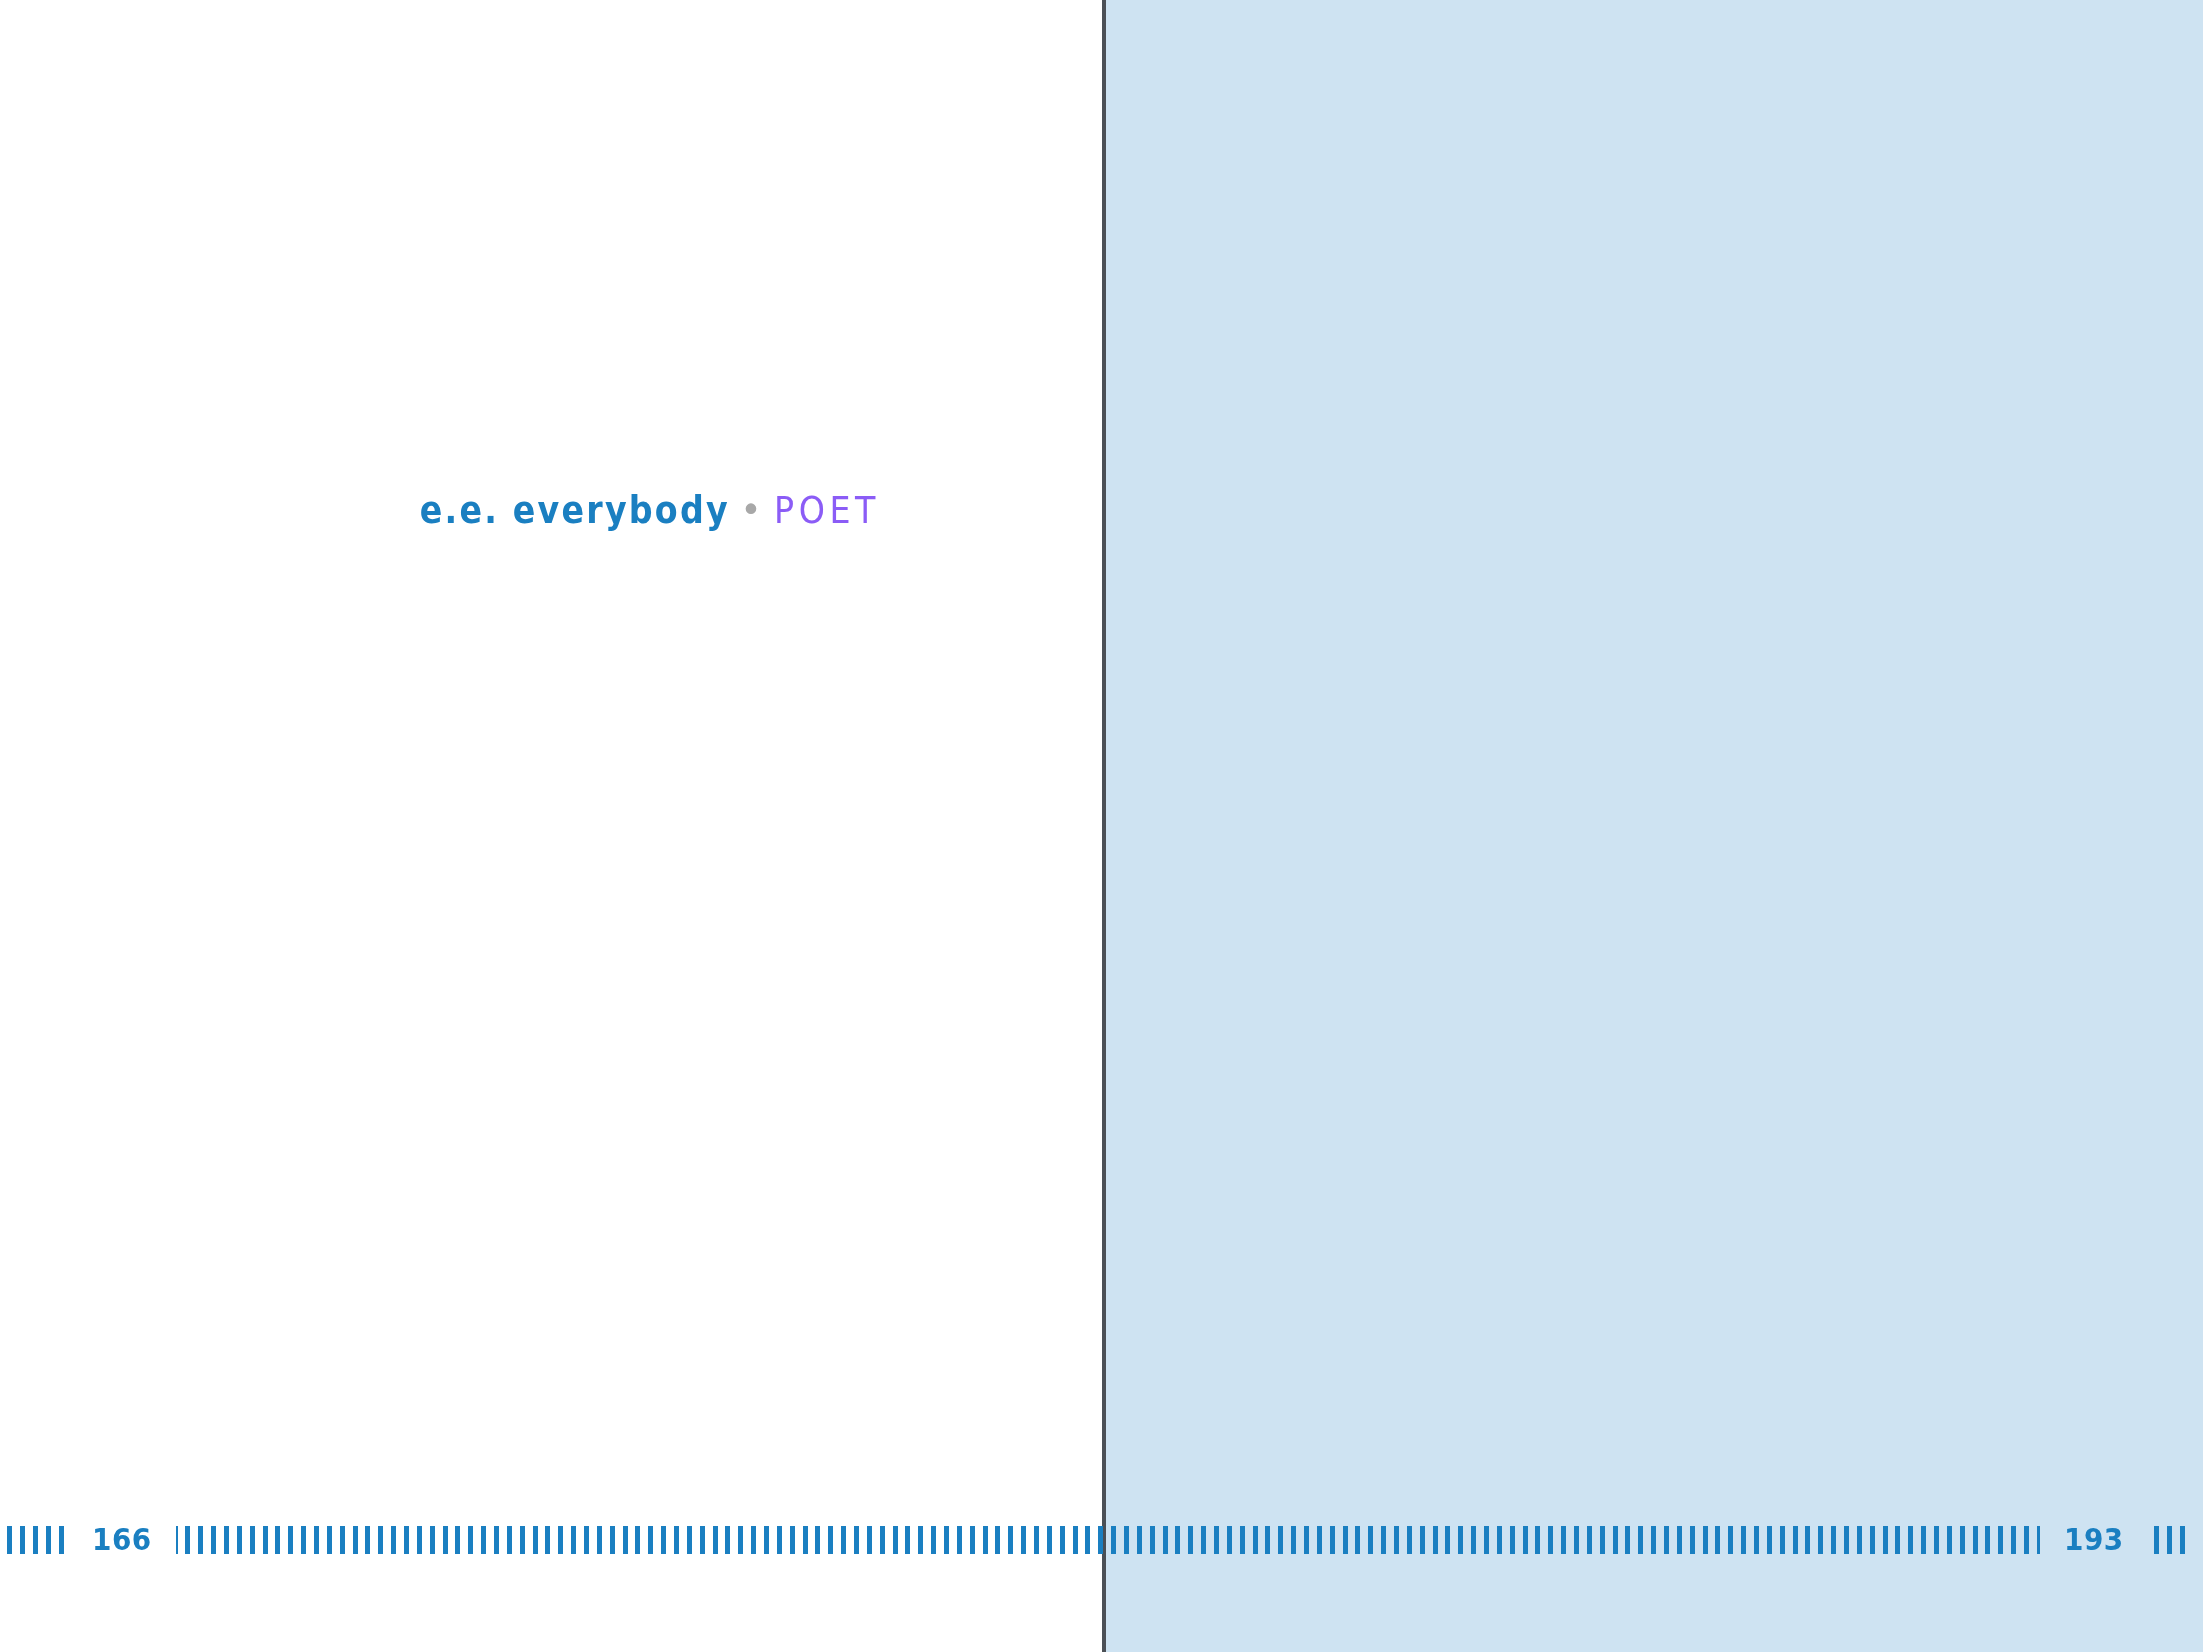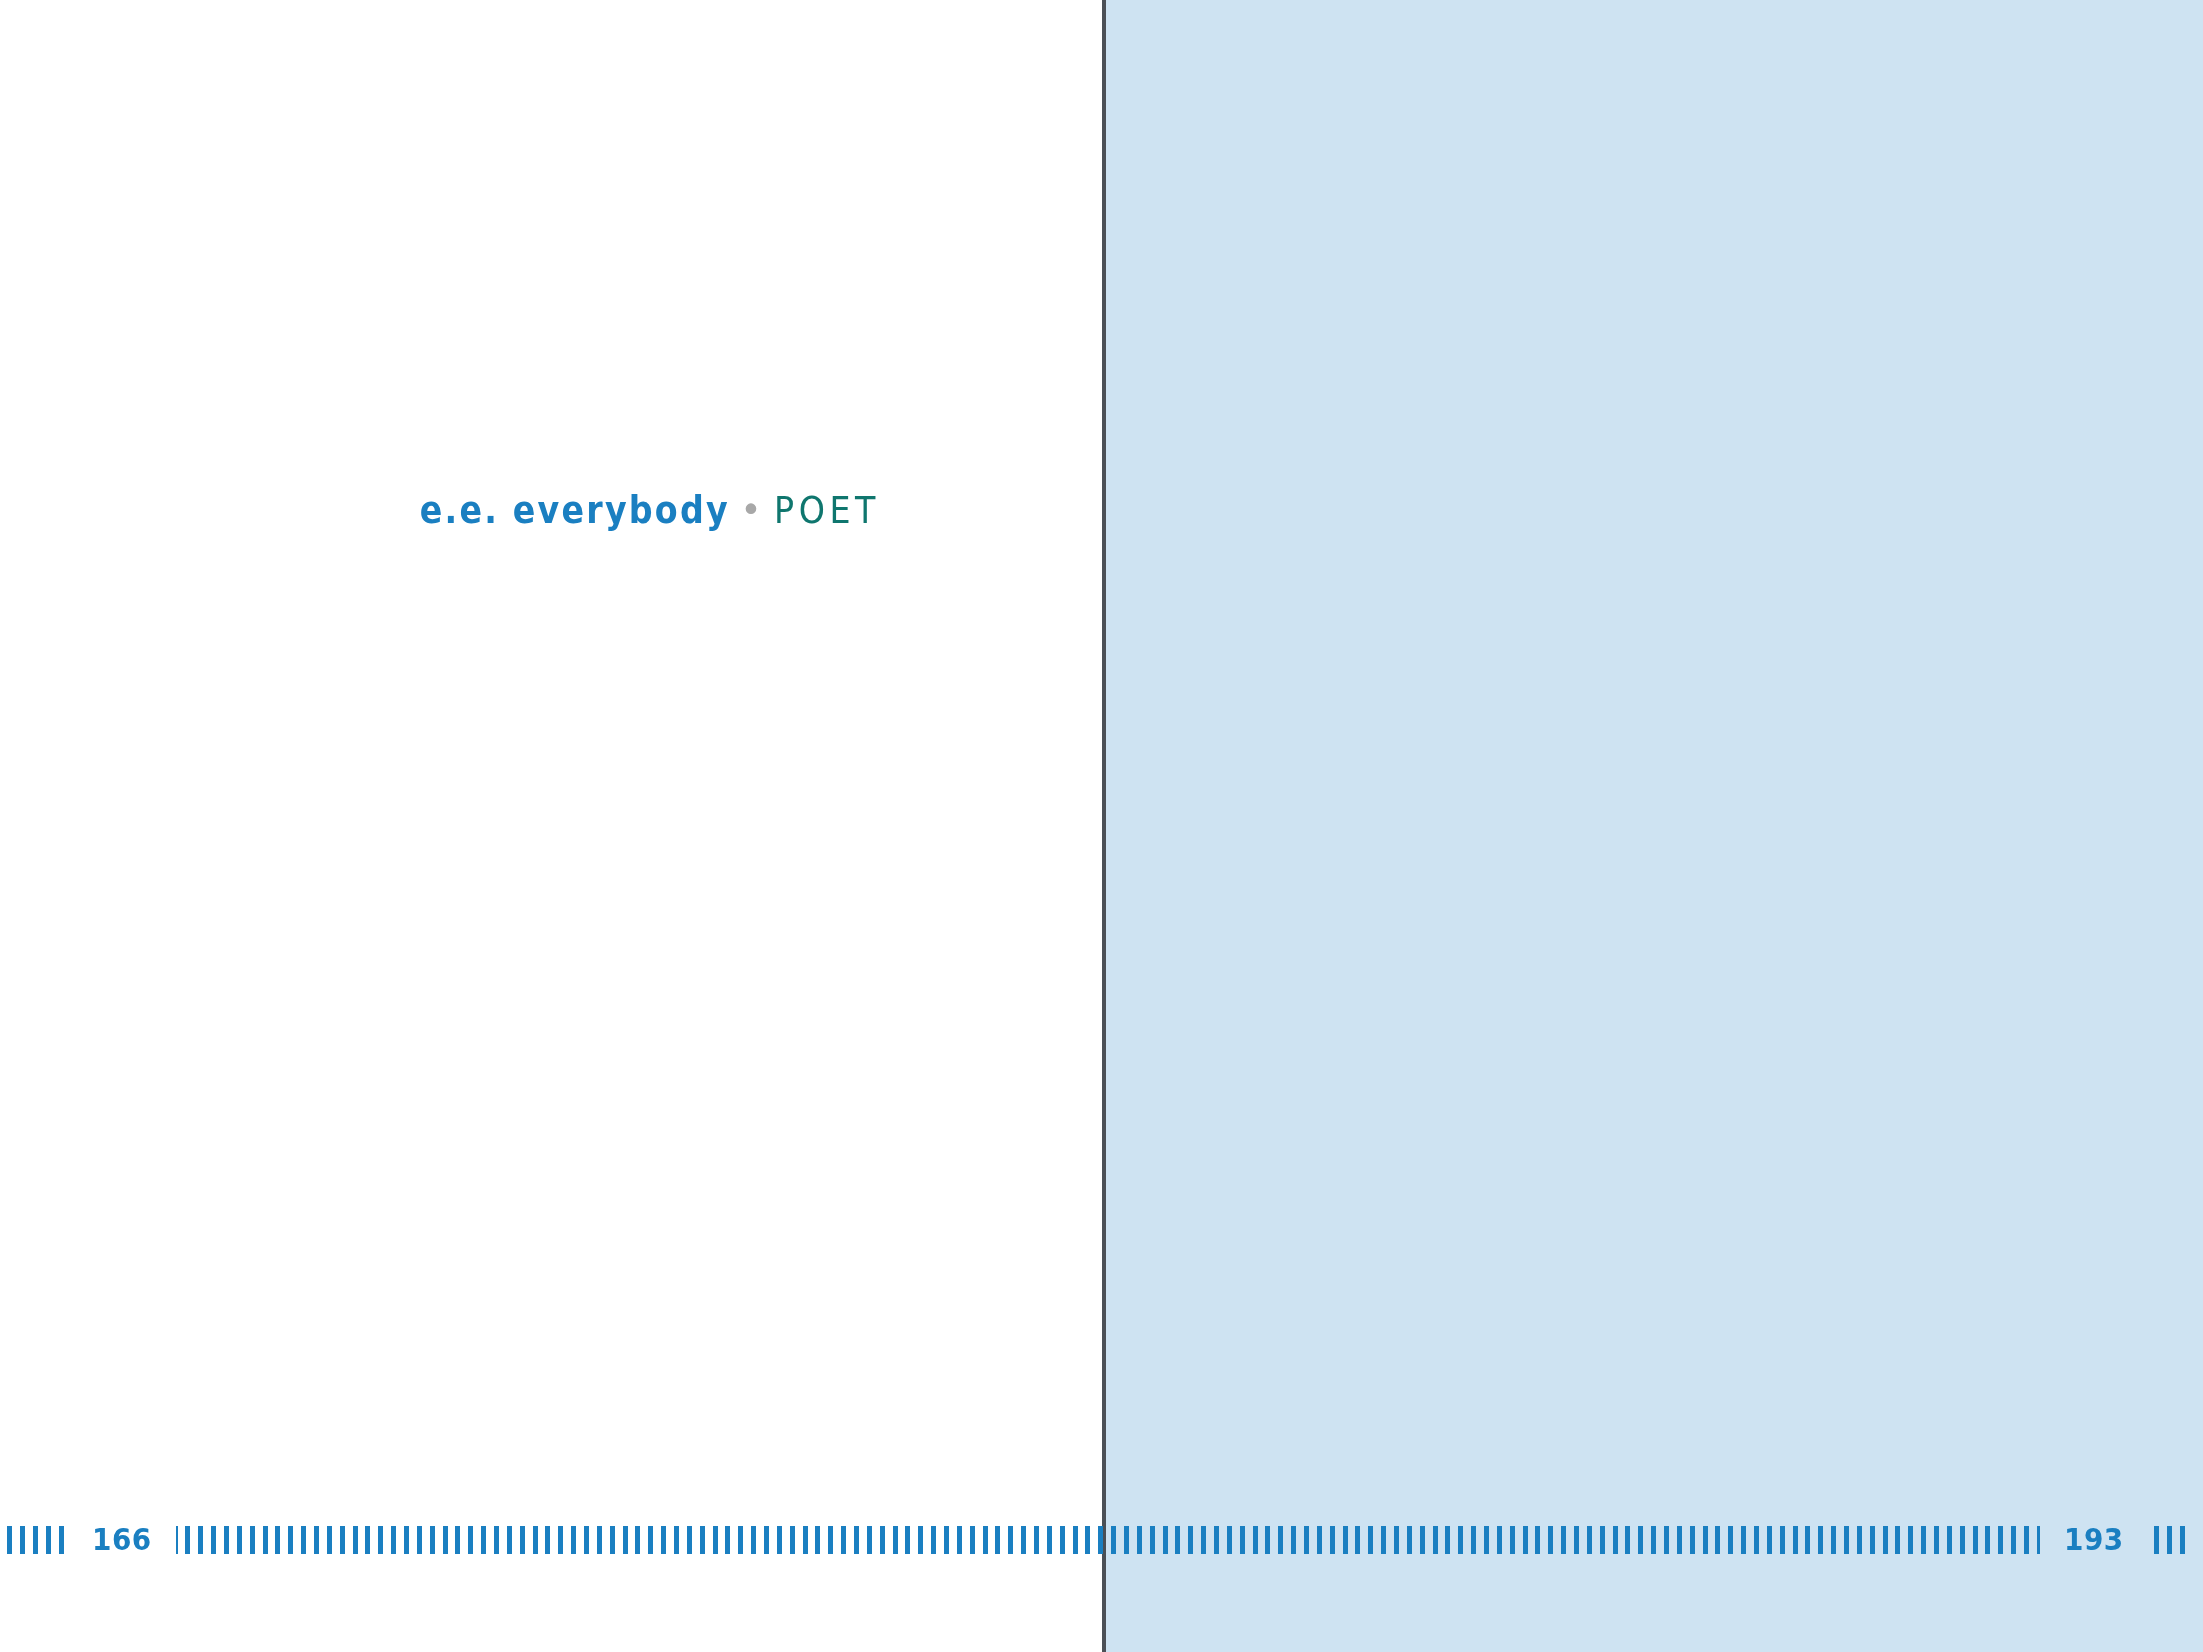--- a/index.html
+++ b/index.html
@@ -93,21 +93,21 @@
     margin: 0 16.5px 0 14.7px;
     position: relative;
     top: -1.8px;
   }
 
   .attrib-role {
     font-family: "DejaVu Sans Condensed", "Liberation Sans Narrow", "Liberation Sans", sans-serif;
     font-stretch: condensed;
     font-weight: 400;
     font-size: 37px;
-    color: #0f766e;
+    color: #8b5cf6;
     letter-spacing: 4.6px;
   }
 
   
   .footer {
     position: absolute;
     left: 0;
     top: 1526px;
     width: 2192px;
     height: 33px;

